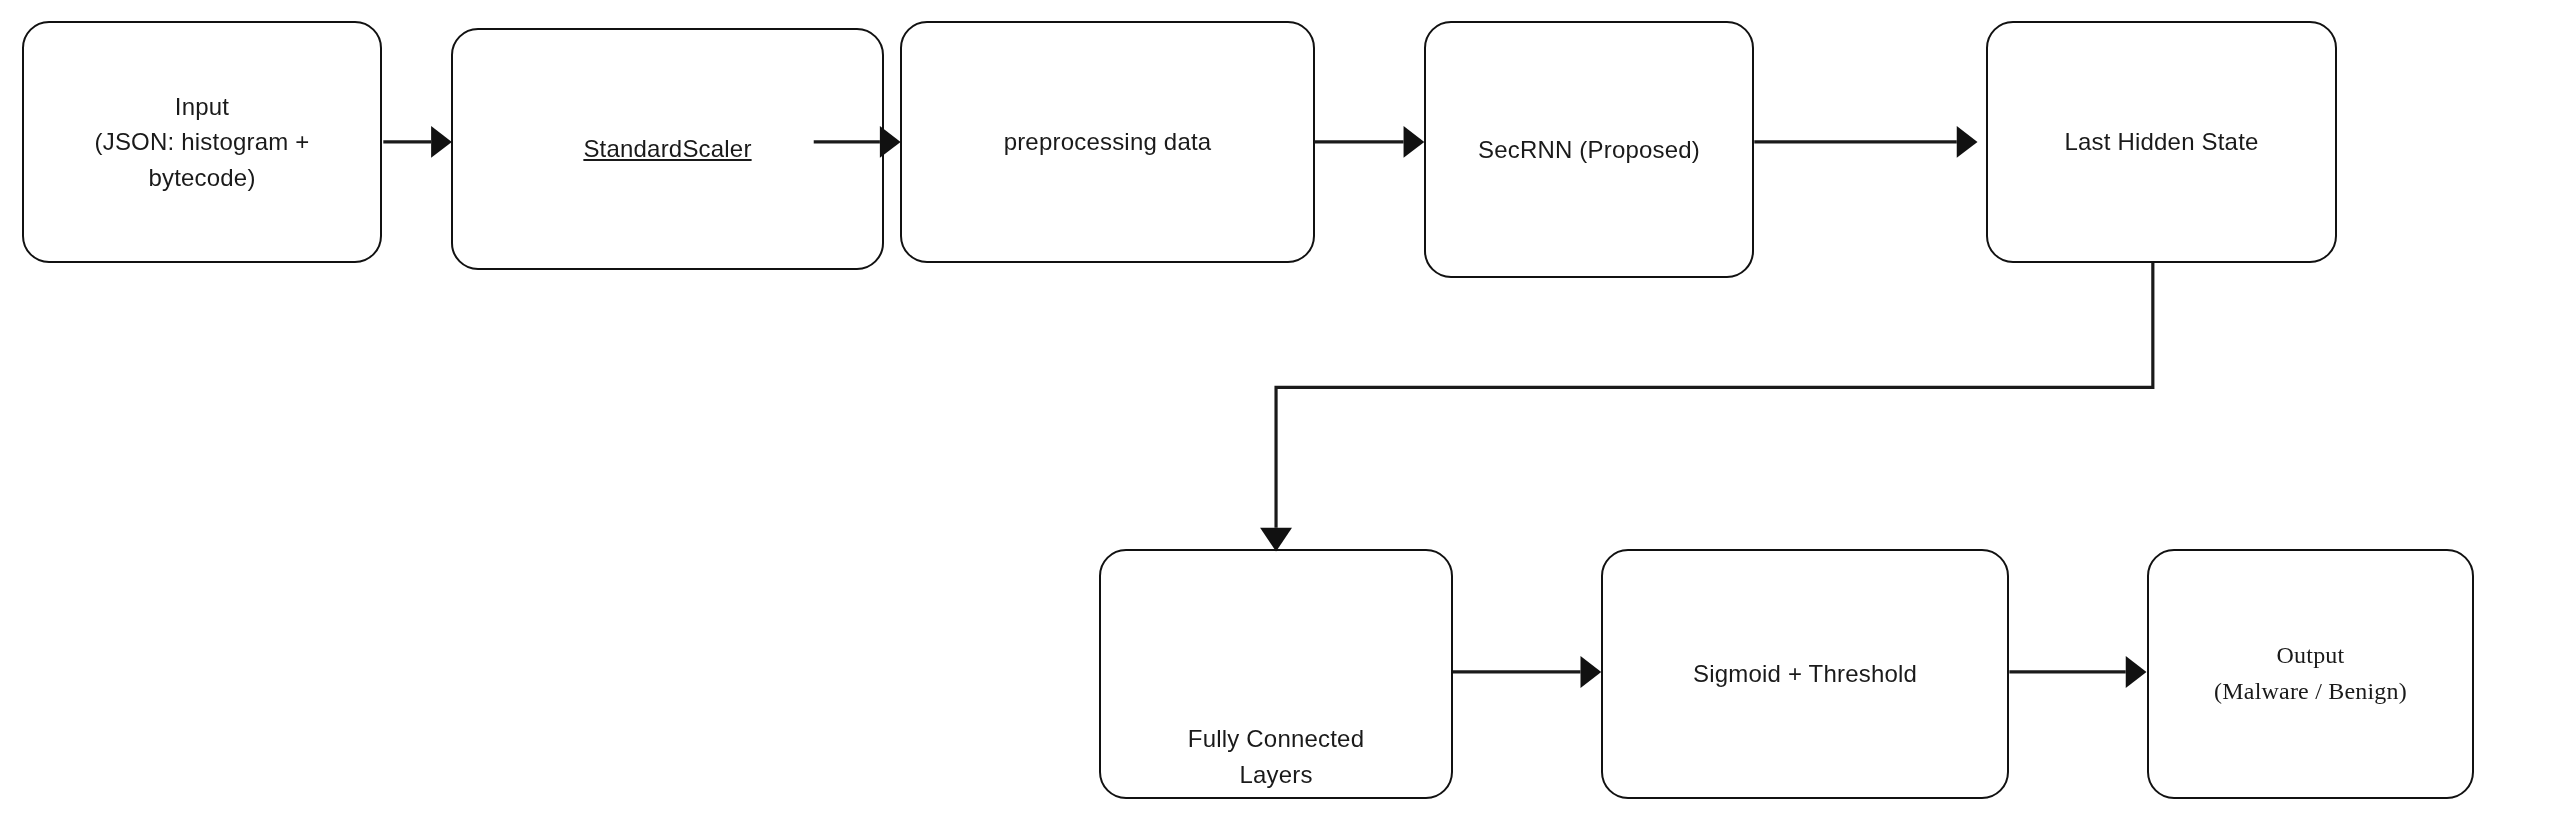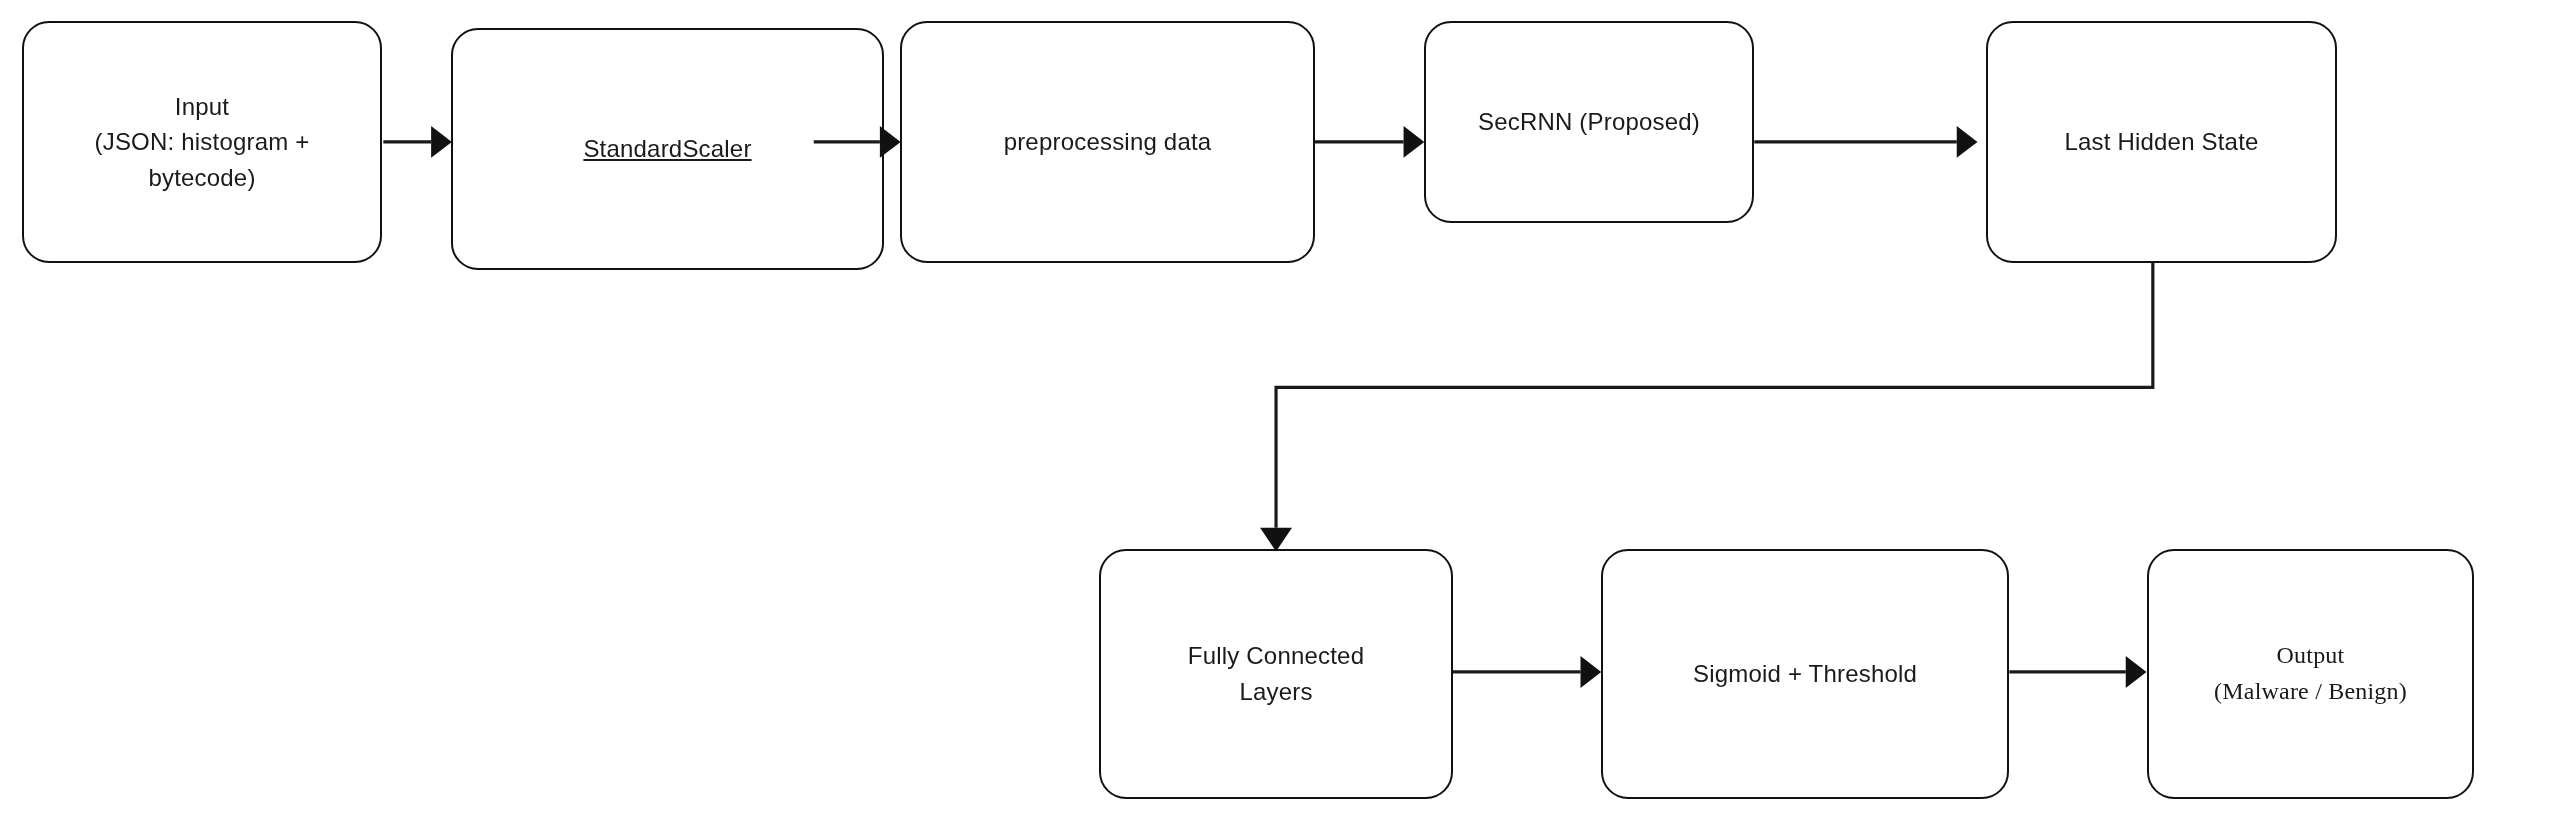--- a/index.html
+++ b/index.html
@@ -74,29 +74,29 @@
   </div>
 
   <div class="node" id="node-standard-scaler" style="left:451px; top:28px; width:433px; height:242px;text-decoration:underline;">
     <span class="node-label">StandardScaler</span>
   </div>
 
   <div class="node" id="node-preprocessing" style="left:900px; top:21px; width:415px; height:242px;">
     <span class="node-label">preprocessing data</span>
   </div>
 
-  <div class="node" id="node-secrnn" style="left:1424px; top:21px; width:330px; height:202px;">
+  <div class="node" id="node-secrnn" style="left:1424px; top:21px; width:330px; height:257px;">
     <span class="node-label">SecRNN (Proposed)</span>
   </div>
 
   <div class="node" id="node-last-hidden" style="left:1978px; top:21px; width:351px; height:242px;margin-left:8px;">
     <span class="node-label">Last Hidden State</span>
   </div>
 
-  <div class="node" id="node-fully-connected" style="left:1099px; top:549px; width:354px; height:250px;">
+  <div class="node" id="node-fully-connected" style="left:1099px; top:549px; width:354px; height:250px;align-items:flex-end;">
     <span class="node-label">Fully Connected
 Layers</span>
   </div>
 
   <div class="node" id="node-sigmoid" style="left:1601px; top:549px; width:408px; height:250px;">
     <span class="node-label">Sigmoid + Threshold</span>
   </div>
 
   <div class="node" id="node-output" style="left:2147px; top:549px; width:327px; height:250px;font-family:Liberation Serif, serif;">
     <span class="node-label">Output

